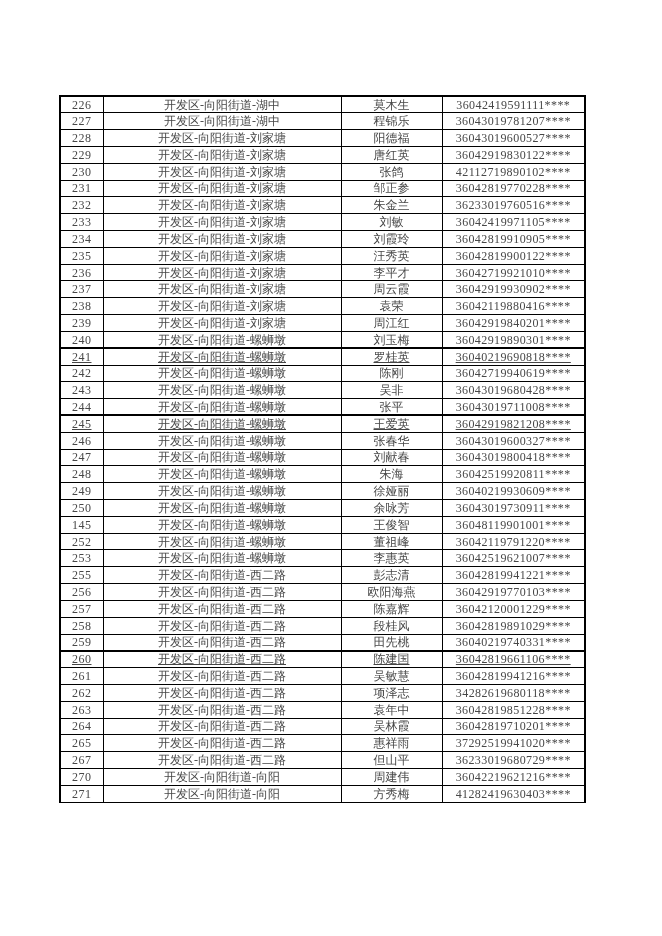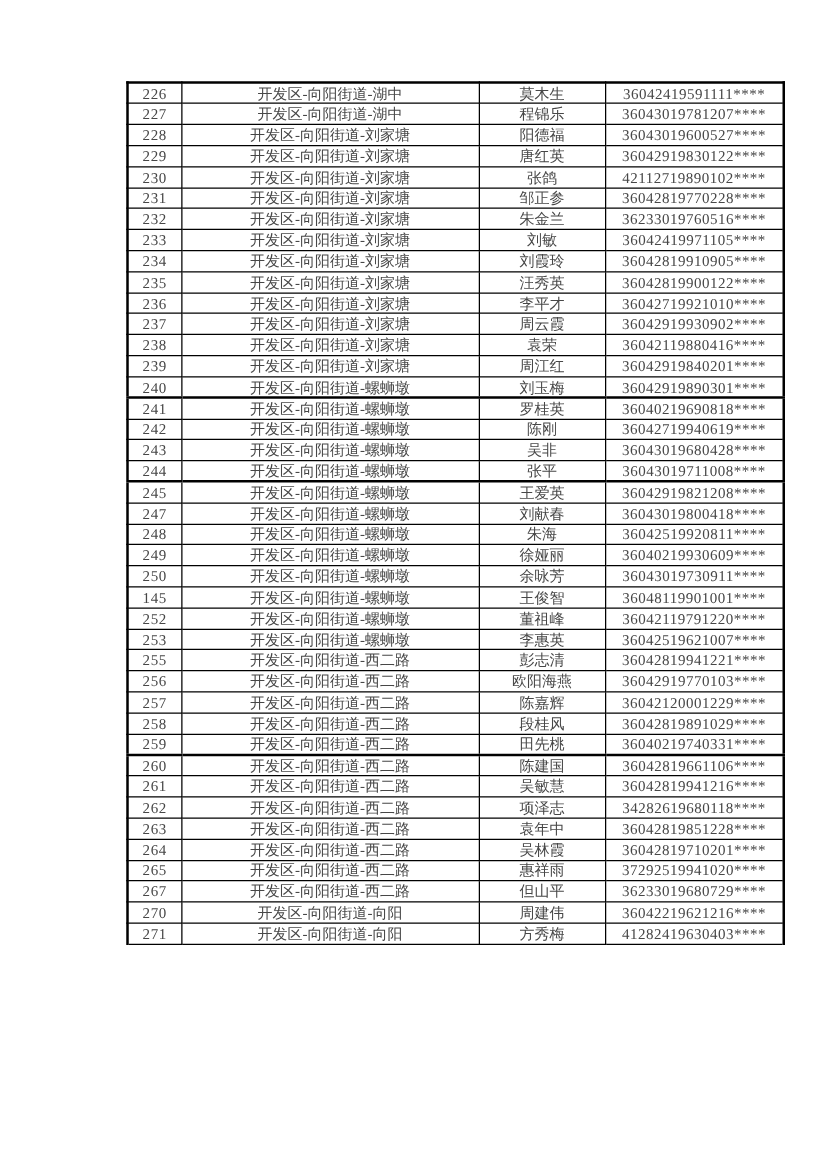--- a/index.html
+++ b/index.html
@@ -9,23 +9,22 @@
     font-family: "Liberation Serif", "DejaVu Serif", serif;
   }
   .page {
     position: relative;
     width: 662px; height: 936px;
     background: #ffffff;
     overflow: hidden;
   }
   .table-wrap {
     position: absolute;
-    left: 59px; top: 65px;
+    left: 59px; top: 95px;
     width: 525px;
-    margin-left: 42px;
   }
   table.records {
     width: 100%;
     border-collapse: collapse;
     table-layout: fixed;
     border: 2px solid #000;
     border-bottom-width: 1px;
   }
   table.records td {
     border: 1px solid #000;
@@ -34,20 +33,21 @@
     text-align: center;
     vertical-align: middle;
     font-size: 12px;
     line-height: 1;
     color: #474747;
     white-space: nowrap;
     overflow: hidden;
   }
   table.records tr.thick-top td {
     border-top-width: 2px;
+    text-decoration: underline;
   }
   td.c-num  { letter-spacing: 0.5px; }
   td.c-id   { letter-spacing: 0.4px; }
   col.col-num  { width: 43px; }
   col.col-area { width: 238px; }
   col.col-name { width: 101px; }
   col.col-id   { width: 143px; }
 </style>
 </head>
 <body>
@@ -176,20 +176,26 @@
     <td class="c-name">张平</td>
     <td class="c-id">36043019711008****</td>
   </tr>
           <tr class="thick-top">
     <td class="c-num">245</td>
     <td class="c-area">开发区-向阳街道-螺蛳墩</td>
     <td class="c-name">王爱英</td>
     <td class="c-id">36042919821208****</td>
   </tr>
           <tr>
+    <td class="c-num">246</td>
+    <td class="c-area">开发区-向阳街道-螺蛳墩</td>
+    <td class="c-name">张春华</td>
+    <td class="c-id">36043019600327****</td>
+  </tr>
+          <tr>
     <td class="c-num">247</td>
     <td class="c-area">开发区-向阳街道-螺蛳墩</td>
     <td class="c-name">刘献春</td>
     <td class="c-id">36043019800418****</td>
   </tr>
           <tr>
     <td class="c-num">248</td>
     <td class="c-area">开发区-向阳街道-螺蛳墩</td>
     <td class="c-name">朱海</td>
     <td class="c-id">36042519920811****</td>

